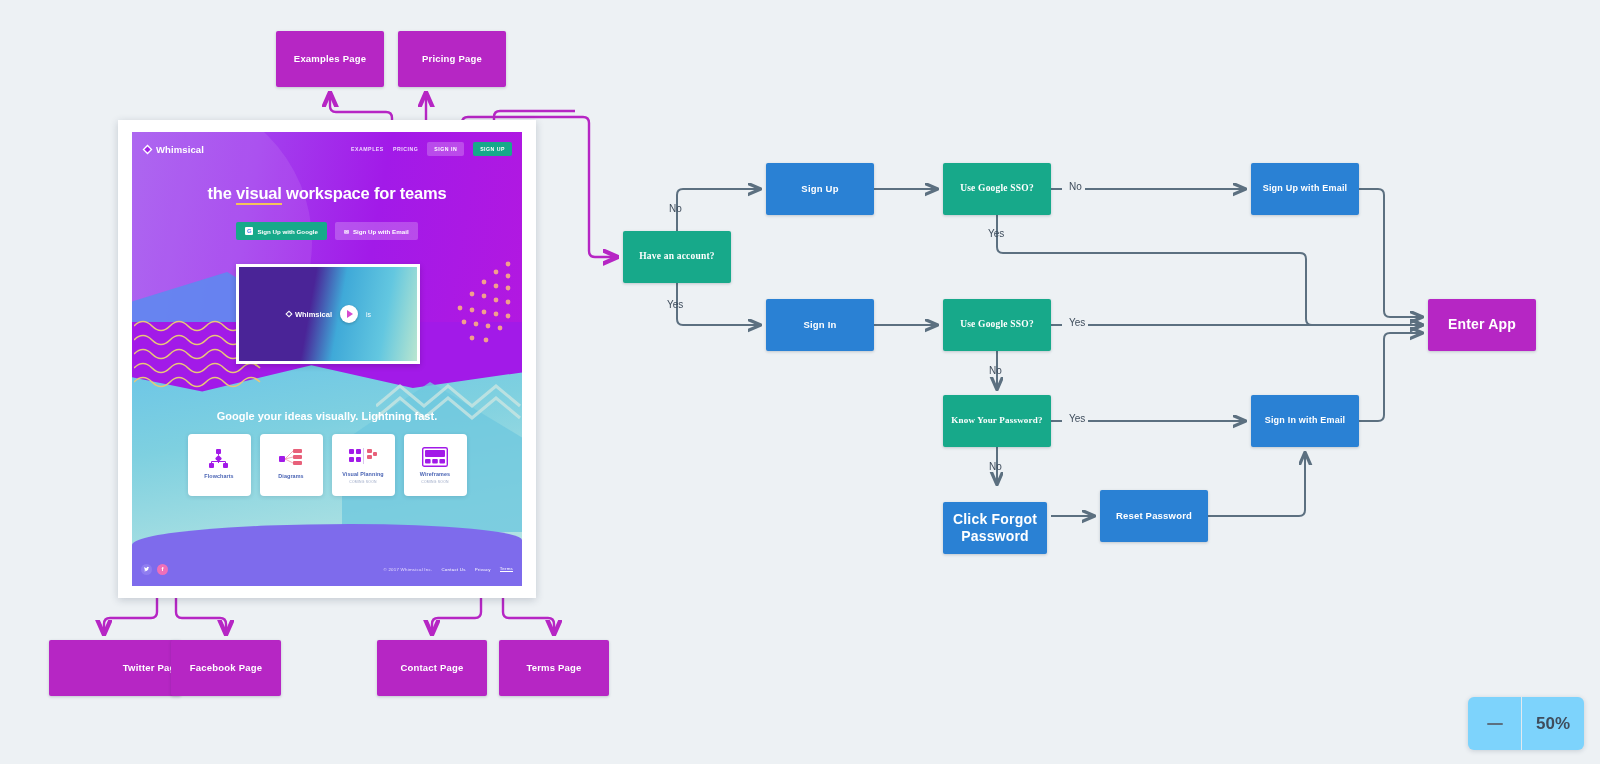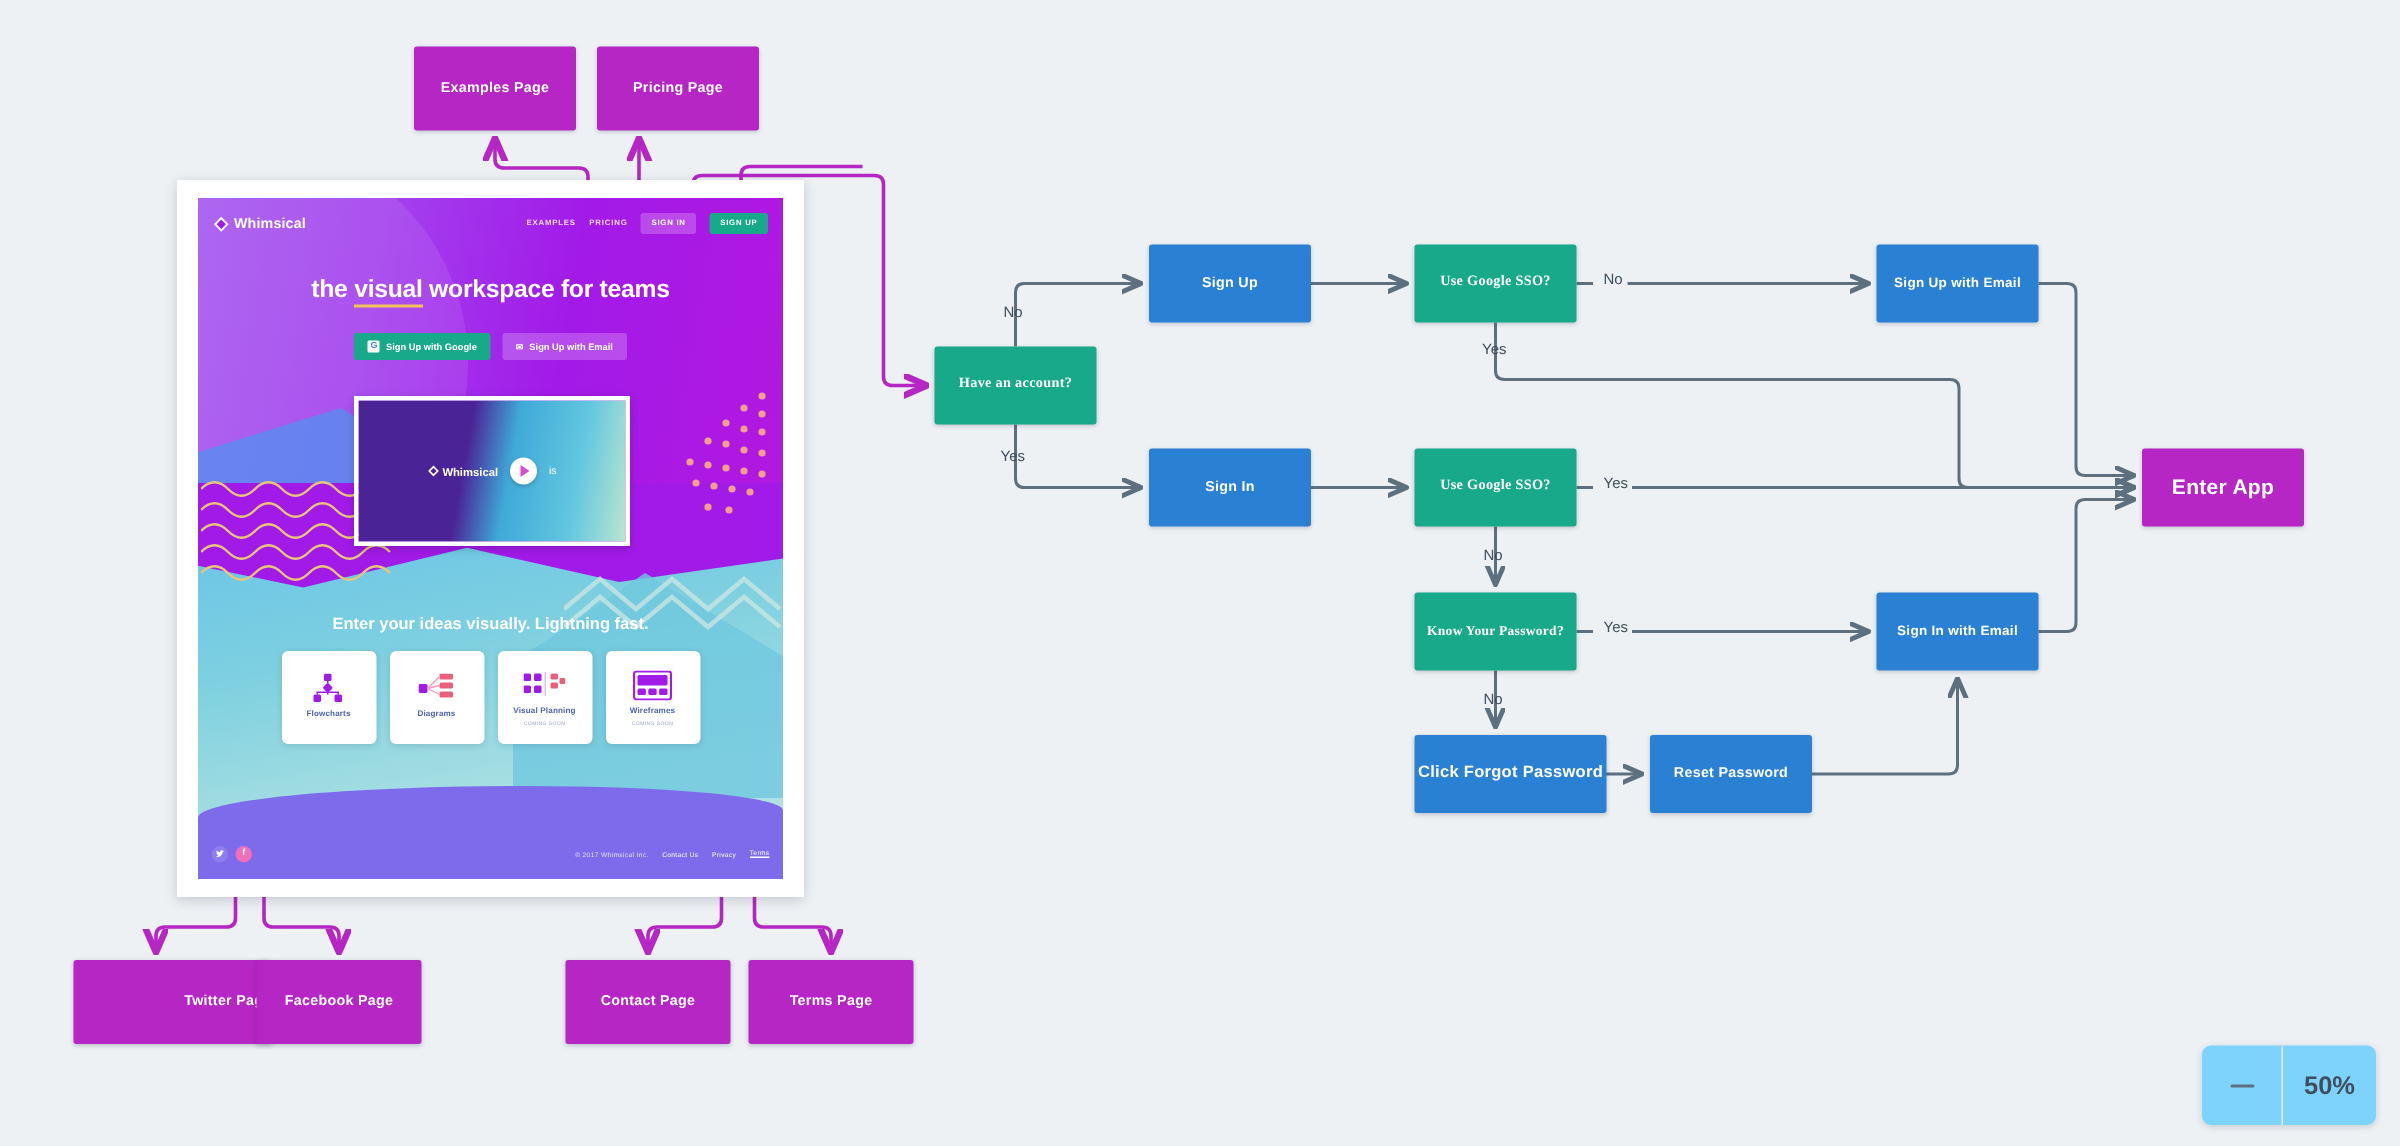--- a/index.html
+++ b/index.html
@@ -302,21 +302,21 @@
       </div>
       <div class="node teal" style="left: 943px; top: 163px; width: 108px; height: 52px; font-size: 9.5px;">
         <span>Use Google SSO?</span>
       </div>
       <div class="node teal" style="left: 943px; top: 299px; width: 108px; height: 52px; font-size: 9.5px;">
         <span>Use Google SSO?</span>
       </div>
       <div class="node teal" style="left: 943px; top: 395px; width: 108px; height: 52px; font-size: 9px;">
         <span>Know Your Password?</span>
       </div>
-      <div class="node blue" style="left: 943px; top: 490px; width: 128px; height: 52px; font-size: 11px;">
+      <div class="node blue" style="left: 943px; top: 502px; width: 104px; height: 52px; font-size: 14px;">
         <span>Click Forgot Password</span>
       </div>
       <div class="node blue" style="left: 1100px; top: 490px; width: 108px; height: 52px; font-size: 9.5px;">
         <span>Reset Password</span>
       </div>
       <div class="node blue" style="left: 1251px; top: 163px; width: 108px; height: 52px; font-size: 9px;">
         <span>Sign Up with Email</span>
       </div>
       <div class="node blue" style="left: 1251px; top: 395px; width: 108px; height: 52px; font-size: 9px;">
         <span>Sign In with Email</span>
@@ -441,21 +441,21 @@
             <path d="M6 2.9 L9.1 6 L6 9.1 L2.9 6 Z" fill="#4a2497"></path>
           </svg>
           <span>Whimsical</span>
         </div>
         <div class="play-btn">
           <span class="play-tri"></span>
         </div>
         <span class="player-word">is</span>
       </div>
 
-      <div class="tagline">Enter your ideas visually. Lightning fast.</div>
+      <div class="tagline">Google your ideas visually. Lightning fast.</div>
 
       <div class="cards">
         <div class="card">
           <div class="card-ico">
             <svg width="22" height="20" viewBox="0 0 22 20">
               <g fill="#a21ae8">
                 <rect x="8" y="0" width="5" height="5" rx="1"></rect>
                 <rect x="8" y="7" width="5" height="5" rx="1" transform="rotate(45 10.5 9.5)"></rect>
                 <rect x="1" y="14" width="5" height="5" rx="1"></rect>
                 <rect x="15" y="14" width="5" height="5" rx="1"></rect>

